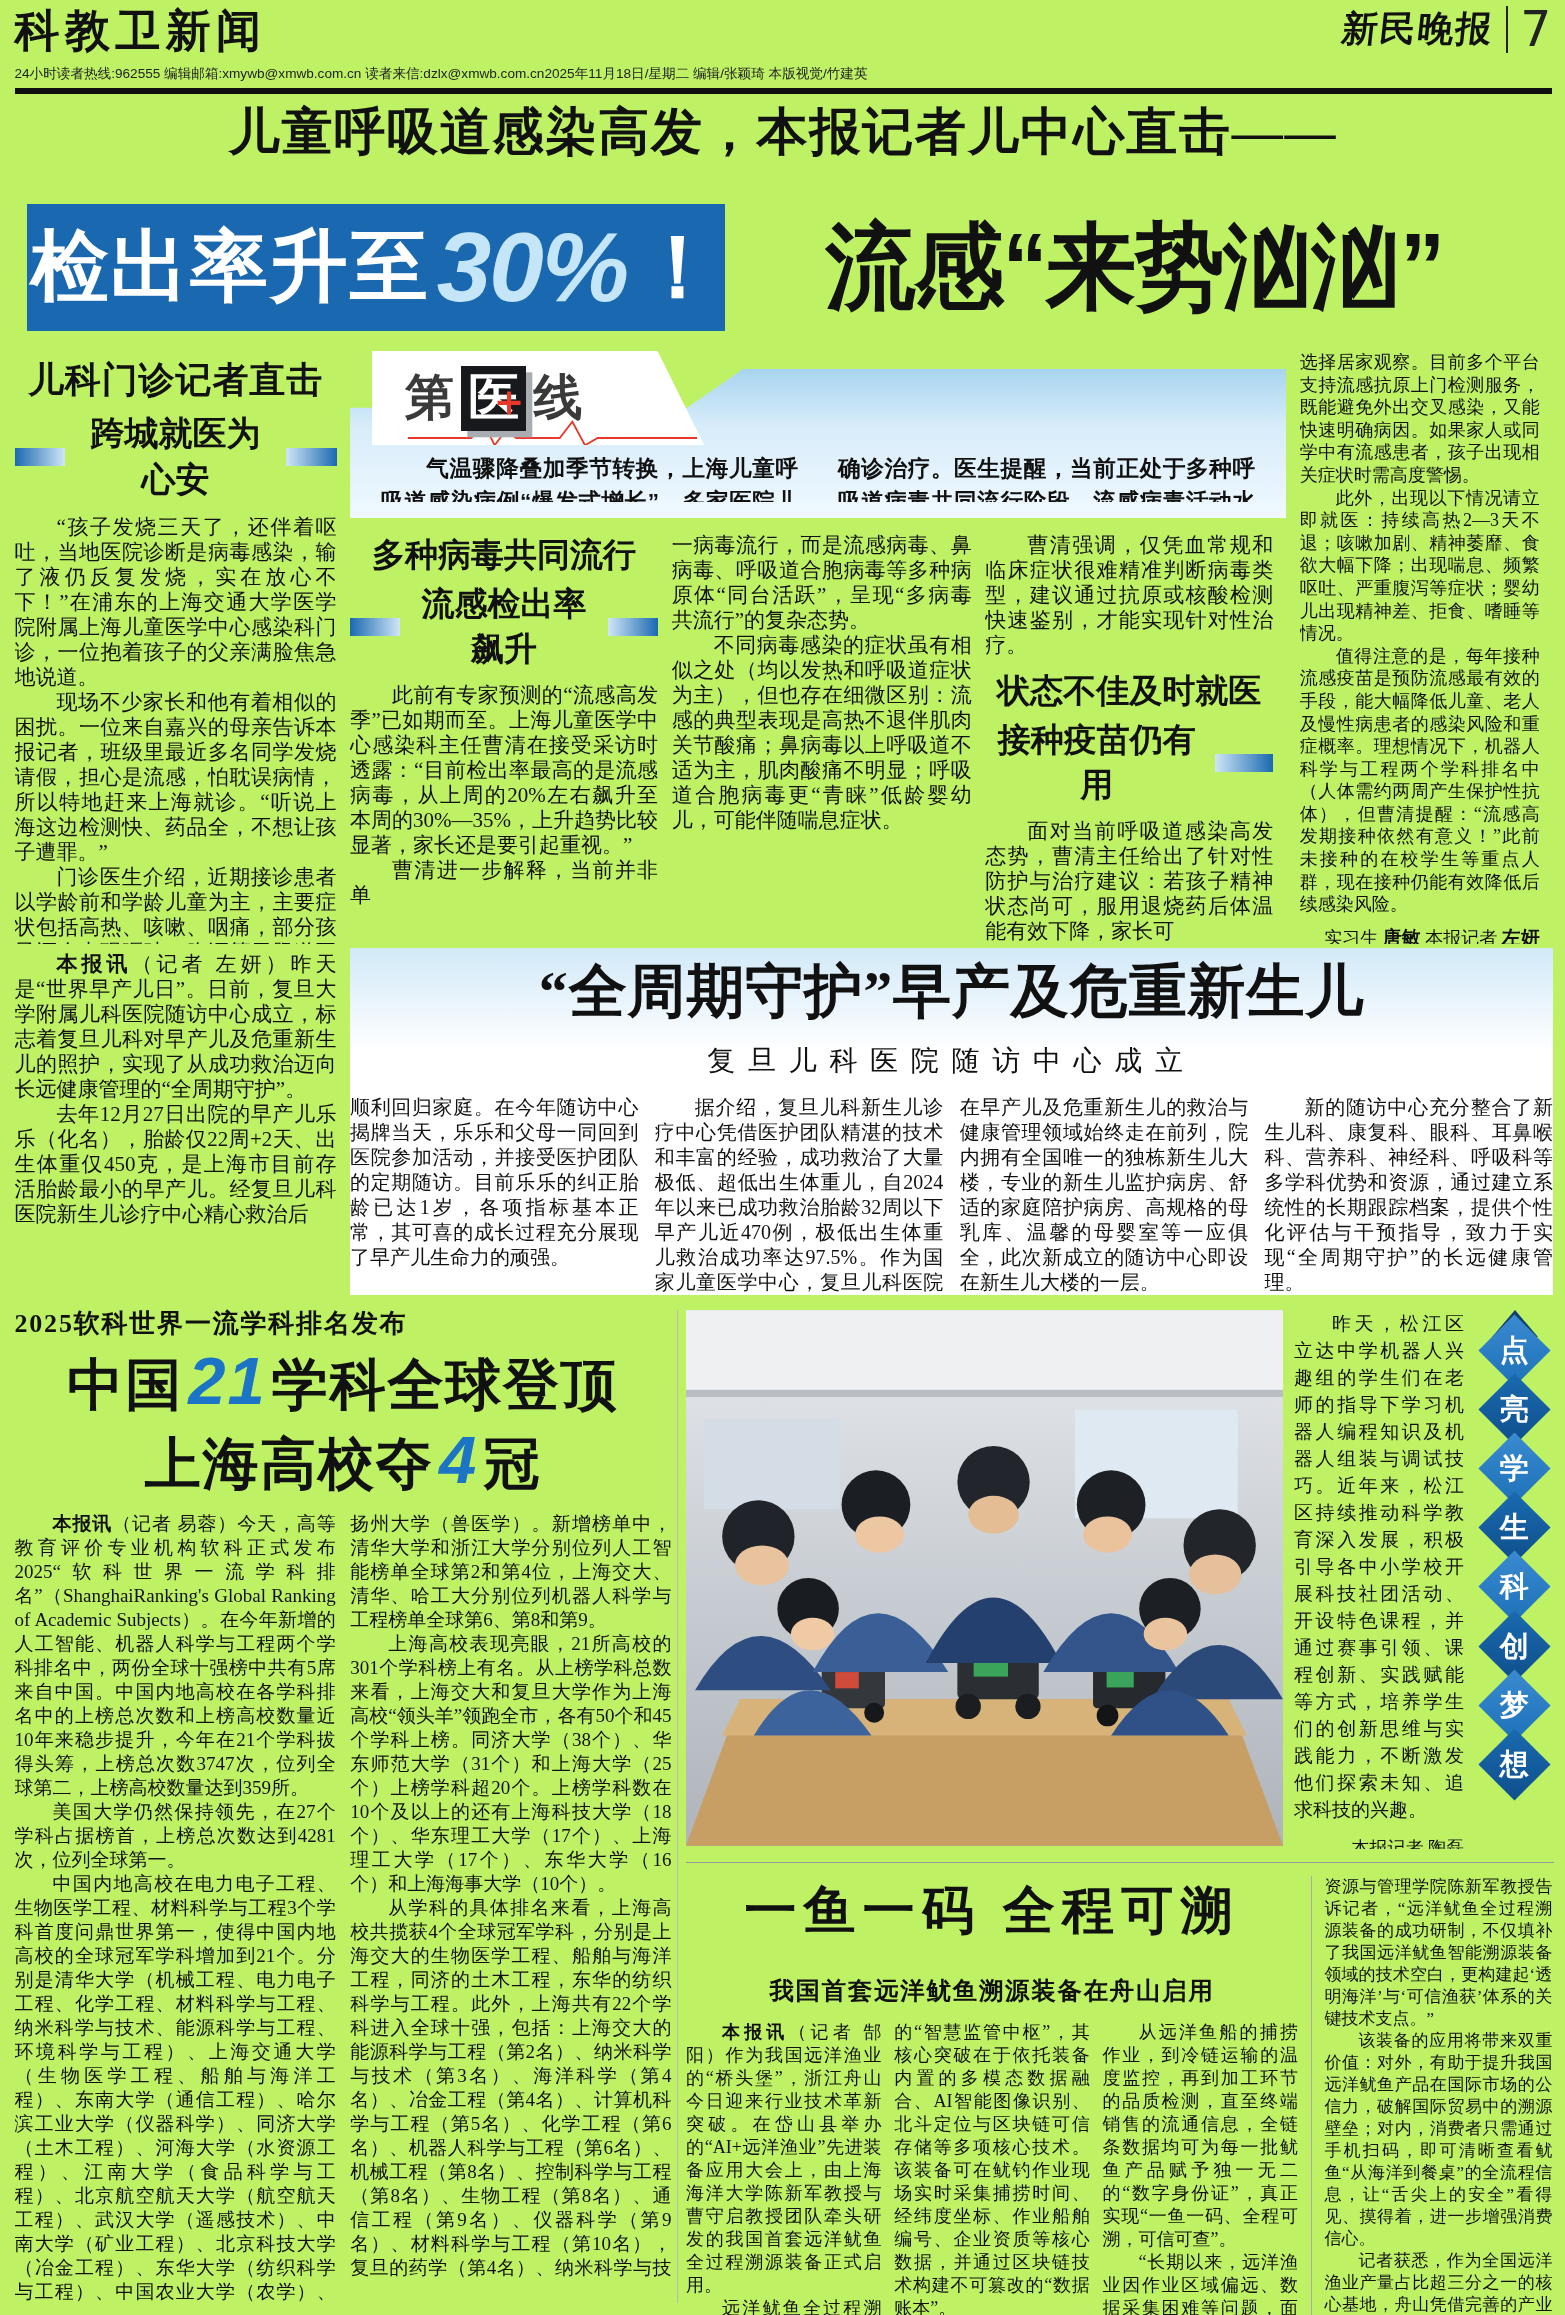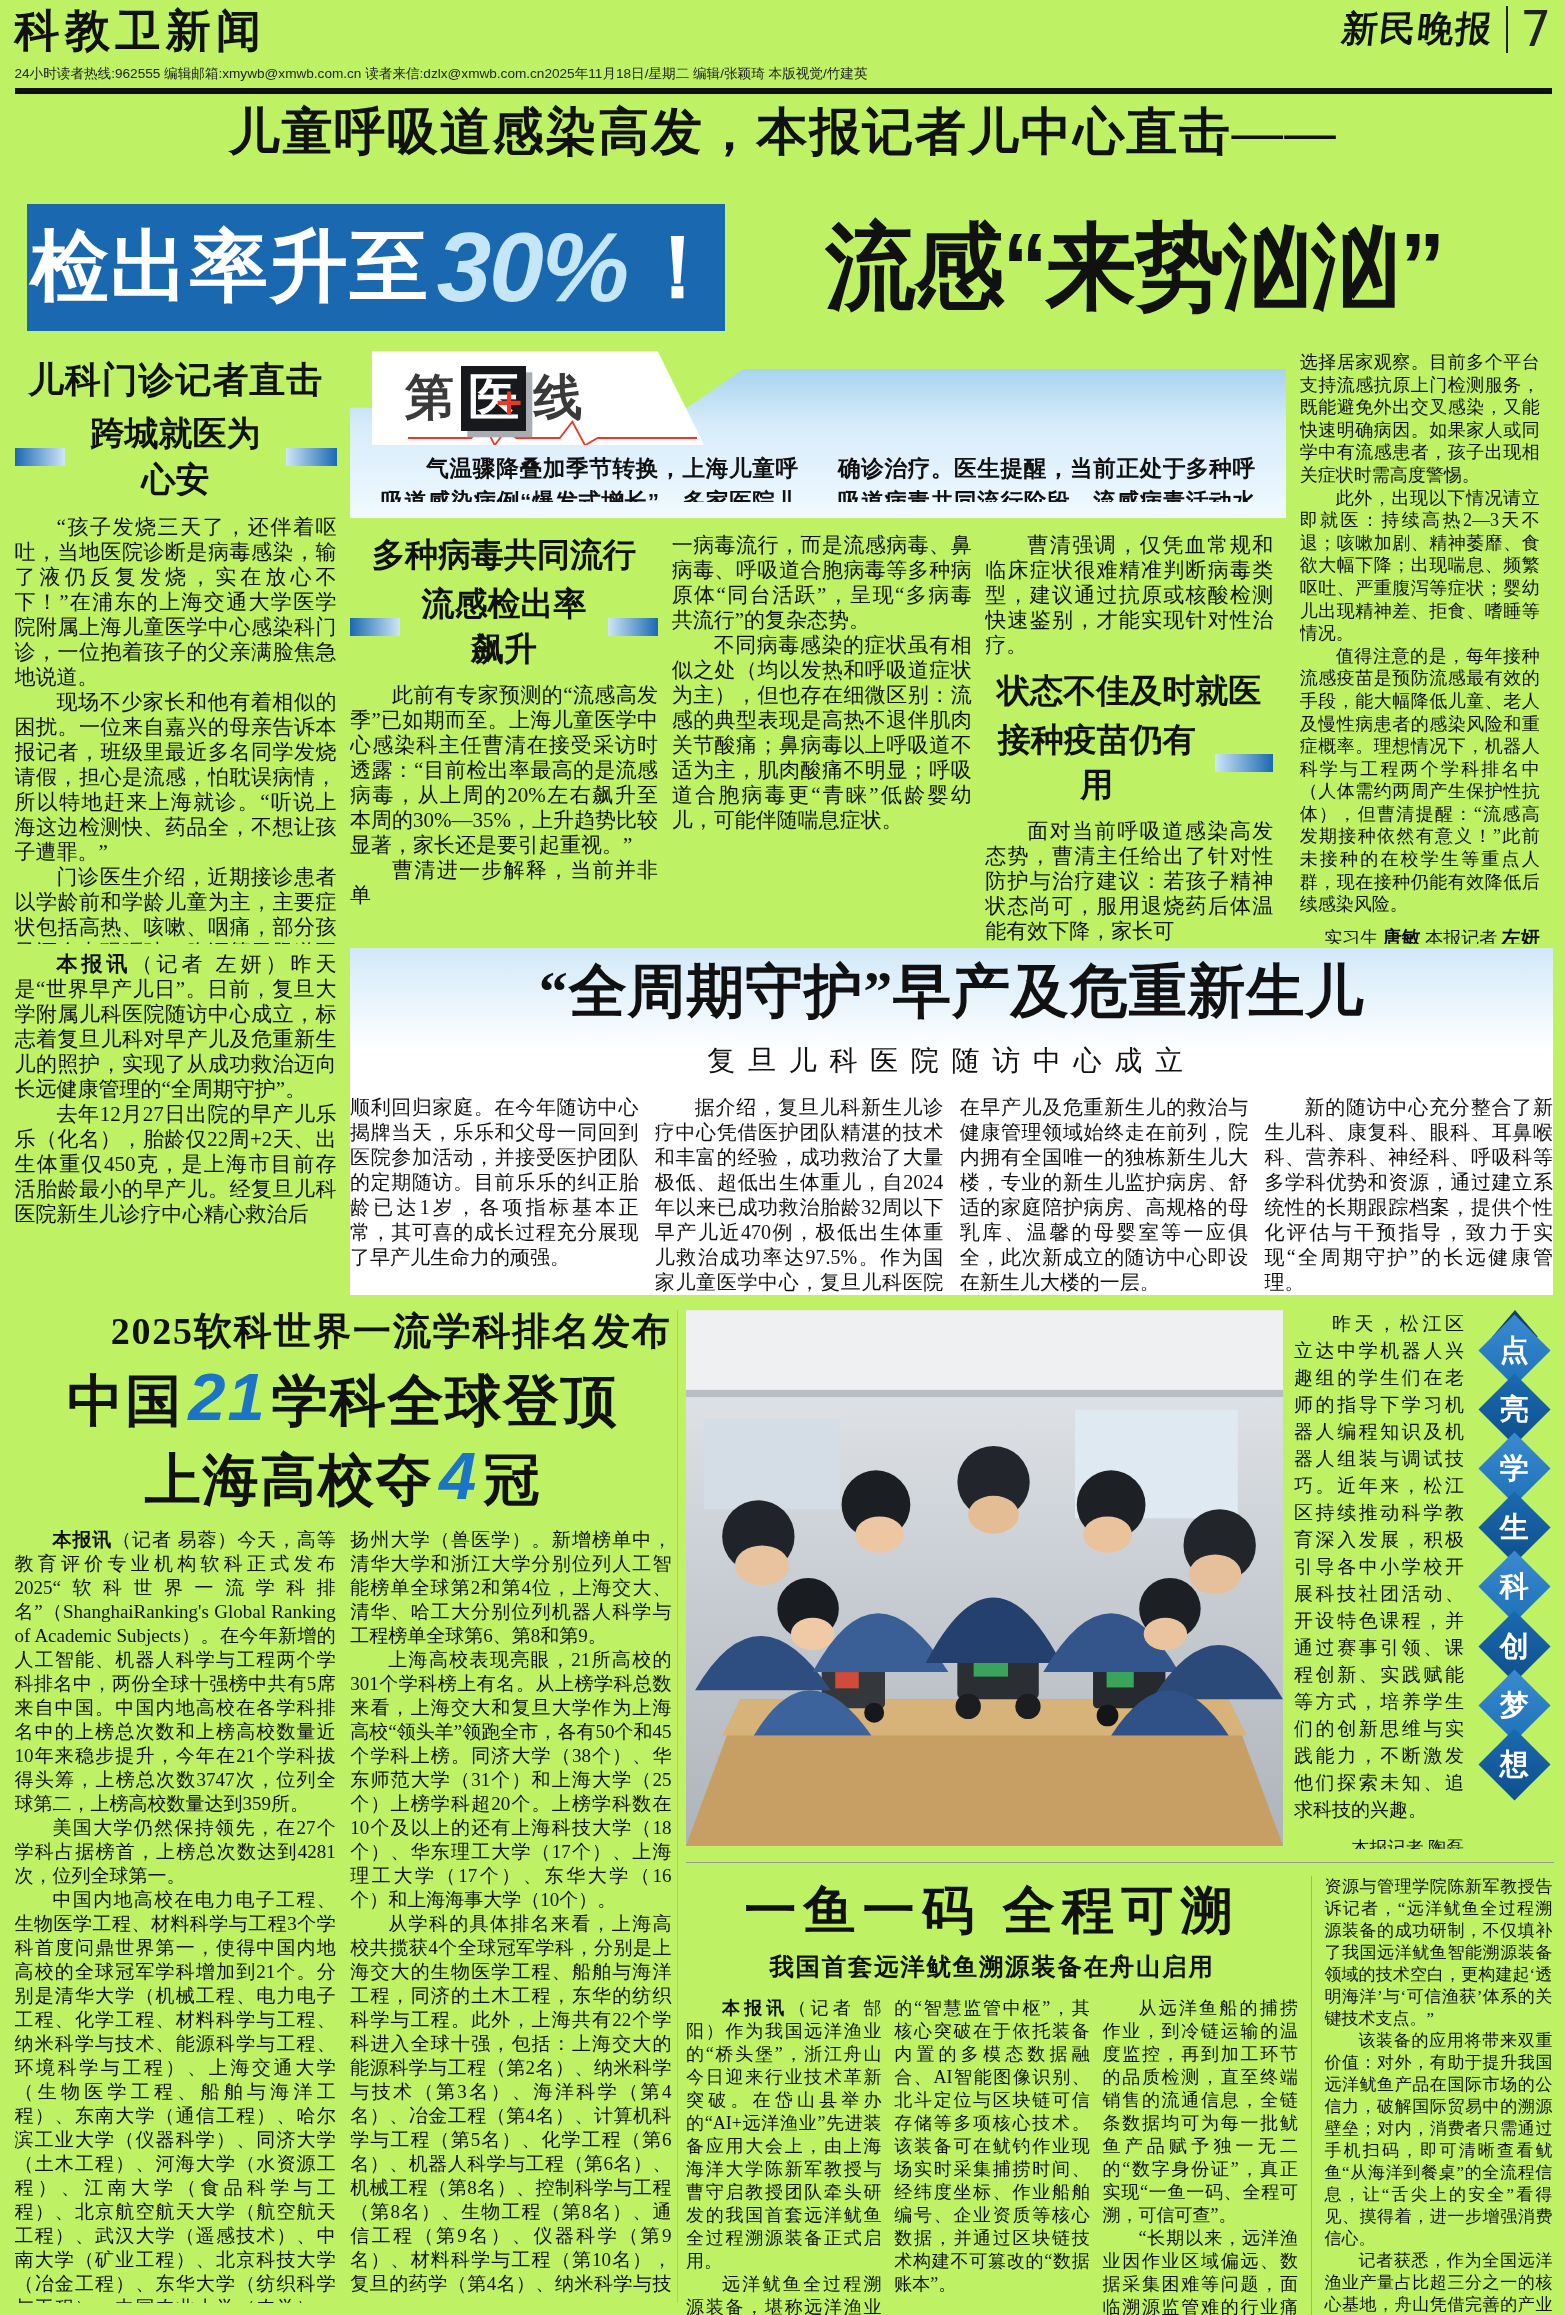--- a/index.html
+++ b/index.html
@@ -75,21 +75,21 @@
   .a2c1 p{font-size:21px;line-height:25px;}
   .a2r{position:absolute;left:350px;top:948px;width:1203px;height:347px;
        background:linear-gradient(180deg,#d2e9f8 0%,#ffffff 30%);overflow:hidden;}
   .a2title{text-align:center;font-size:58px;font-weight:900;letter-spacing:0.9px;margin-top:5.4px;}
   .a2sub{text-align:center;font-size:28px;letter-spacing:12.7px;margin-top:11px;}
   .a2body{margin-top:14.5px;columns:4;column-gap:16.3px;height:246px;overflow:hidden;}
   .a2body p{font-size:20px;line-height:25px;}
 
   
   .a3{position:absolute;left:14.5px;top:1306px;width:657px;height:997px;overflow:hidden;}
-  .kicker3{text-align:right;font-size:38px;font-weight:900;letter-spacing:1.8px;}
+  .kicker3{text-align:left;font-size:26px;font-weight:900;letter-spacing:1.8px;}
   .t3{  text-align:center;font-family:"Liberation Sans","DejaVu Sans",sans-serif;
         font-size:56px;font-weight:900;line-height:69px;letter-spacing:1.8px;margin-top:5.4px;}
   .bluenum{color:#1b74c5;font-style:italic;font-size:67px;padding:0 5.4px;}
   .a3body{margin-top:14.5px;columns:2;column-gap:14.5px;height:798px;overflow:hidden;}
   .a3body p{font-size:19px;line-height:24px;}
 
   
   .vline{position:absolute;left:677px;top:1310px;bottom:12.7px;width:0.9px;background:#b9b9b9;}
   .photoblk{position:absolute;left:686px;top:1310px;width:868px;height:539px;display:flex;gap:11px;}
   .photo{width:597px;height:536px;background:#9aa3ab;overflow:hidden;}
@@ -105,21 +105,21 @@
             font-family:"Liberation Sans","DejaVu Sans",sans-serif;}
   .dA{background:linear-gradient(135deg,#3a8ad0,#1e72b8);}
   .dB{background:linear-gradient(135deg,#1a6ab0,#0f4f8c);}
 
   
   .a4{position:absolute;left:686px;top:1862px;width:868px;height:441px;
       border-top:0.9px solid #999;padding-top:12.7px;display:flex;}
   .a4main{width:612px;overflow:hidden;}
   .a4title{text-align:center;font-family:"Liberation Sans","DejaVu Sans",sans-serif;
            font-size:52px;font-weight:900;letter-spacing:7.2px;}
-  .a4sub{text-align:center;font-size:24.4px;font-weight:700;margin-top:5px;letter-spacing:1.8px;}
+  .a4sub{text-align:center;font-size:24.4px;font-weight:700;margin-top:29px;letter-spacing:1.8px;}
   .a4body{margin-top:14.5px;columns:3;column-gap:12.7px;height:333px;overflow:hidden;}
   .a4body p{font-size:18px;line-height:23px;}
   .a4right{width:228px;margin-left:12.7px;padding-left:12.7px;border-left:0.9px solid #aaa;overflow:hidden;}
   .a4right p{font-size:17px;line-height:22px;}
 </style>
 </head>
 <body>
 
 <div class="page">
 

